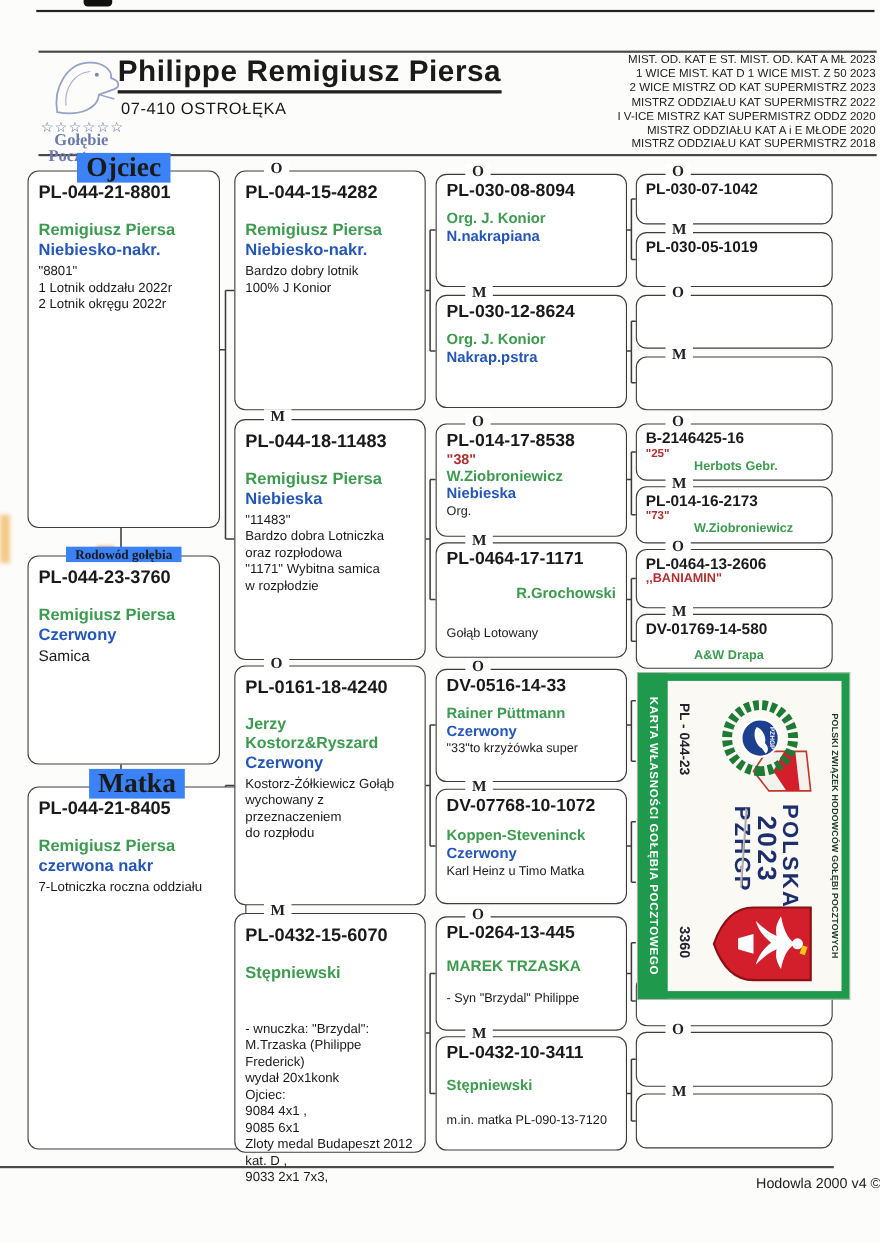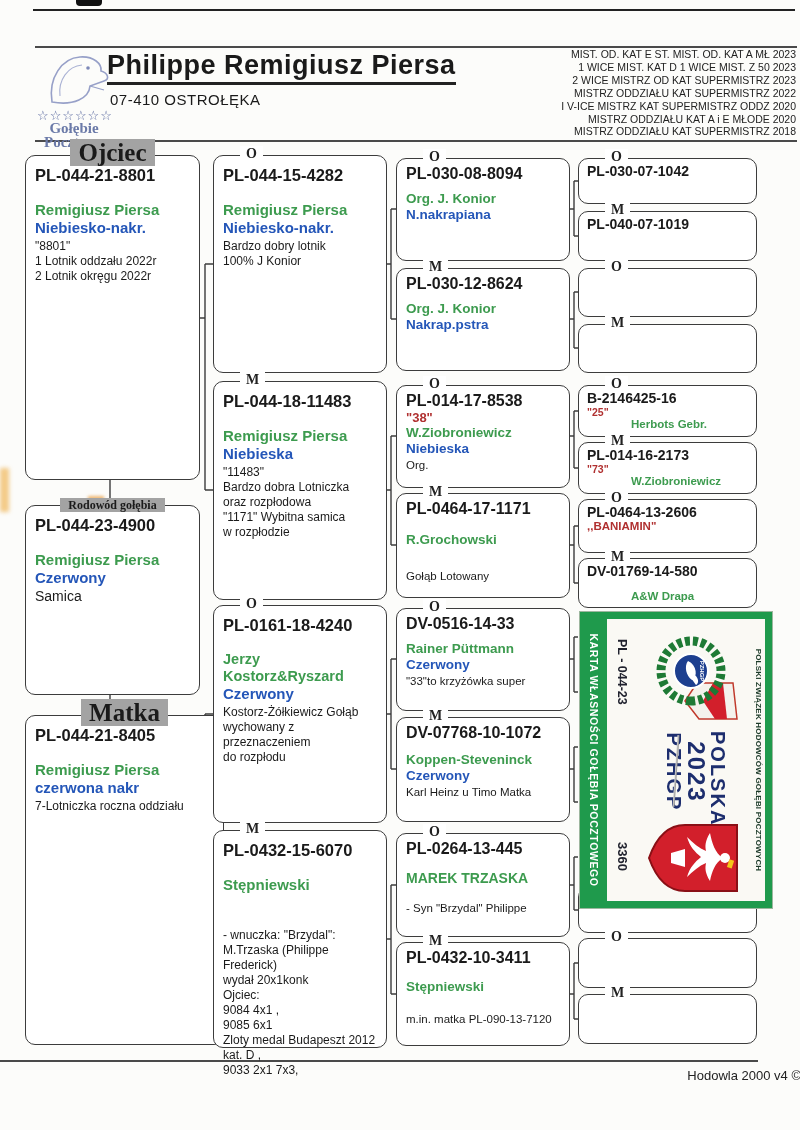--- a/index.html
+++ b/index.html
@@ -17,21 +17,21 @@
   .logo-word{color:#6b7aa8;font-family:"Liberation Serif",serif;font-weight:bold;font-size:15px;line-height:14px;text-align:center;}
   .title{font-size:27px;font-weight:bold;letter-spacing:.5px;border-bottom:3px solid #222;padding-bottom:1px;}
   .address{font-size:15px;letter-spacing:.5px;}
   .achv{font-size:10.5px;line-height:12.9px;text-align:right;color:#222;white-space:pre-line;}
   
   .pbox{position:absolute;border:1.4px solid #3c3c3c;border-radius:10px;background:#fff;
         box-sizing:border-box;padding:6px 9px 4px 9px;z-index:2;}
   .sex{position:absolute;top:-10px;left:26px;background:#fff;padding:0 6px;
        font-family:"Liberation Serif",serif;font-weight:bold;font-size:14px;color:#222;}
   .boxlabel{position:absolute;top:-17px;left:0;right:0;text-align:center;z-index:3;}
-  .boxlabel span{background:#a3a3a3;padding:0 8px;font-family:"Liberation Serif",serif;font-weight:bold;}
+  .boxlabel span{background:#3b82f6;padding:0 8px;font-family:"Liberation Serif",serif;font-weight:bold;}
   .lab-big span{font-size:25px;}
   .lab-mid{top:-11px;}
   .lab-mid span{font-size:12px;}
   .ring{font-weight:bold;font-size:16.5px;margin-top:4px;}
   .ring4{font-weight:bold;font-size:14px;margin-top:1px;}
   .owner{color:#3d9b4f;font-weight:bold;font-size:15px;margin-top:16px;line-height:18px;}
   .colorline{color:#2456b8;font-weight:bold;font-size:15px;line-height:18px;}
   .notes{font-size:12px;line-height:15px;white-space:pre-line;margin-top:2px;}
   .nick{color:#b03030;font-weight:bold;font-size:13px;line-height:15px;}
   .t .ring{font-size:16px;margin-top:0;}
@@ -115,21 +115,21 @@
   <div class="ring">PL-044-21-8801</div>
   <div class="owner">Remigiusz Piersa</div>
   <div class="colorline">Niebiesko-nakr.</div>
   <div class="notes">"8801"
 1 Lotnik oddzału 2022r
 2 Lotnik okręgu 2022r</div>
 </div>
 
 <div class="pbox" style="left:25px;top:505px;width:175px;height:190px;">
   <div class="boxlabel lab-mid"><span>Rodowód gołębia</span></div>
-  <div class="ring">PL-044-23-4900</div>
+  <div class="ring">PL-044-23-3760</div>
   <div class="owner">Remigiusz Piersa</div>
   <div class="colorline">Czerwony</div>
   <div class="notes" style="font-size:14px;">Samica</div>
 </div>
 
 <div class="pbox" style="left:25px;top:715px;width:199px;height:330px;">
   <div class="boxlabel lab-big"><span>Matka</span></div>
   <div class="ring">PL-044-21-8405</div>
   <div class="owner">Remigiusz Piersa</div>
   <div class="colorline">czerwona nakr</div>
@@ -201,21 +201,21 @@
   <div class="ring">PL-014-17-8538</div>
   <div class="nick">"38"</div>
   <div class="owner" style="margin-top:0;">W.Ziobroniewicz</div>
   <div class="colorline">Niebieska</div>
   <div class="notes">Org.</div>
 </div>
 
 <div class="pbox t" style="left:396px;top:493px;width:174px;height:105px;">
   <span class="sex">M</span>
   <div class="ring">PL-0464-17-1171</div>
-  <div class="owner" style="margin-top:14px;">R.Grochowski</div>
+  <div class="owner" style="margin-top:14px;text-align:right;">R.Grochowski</div>
   <div class="notes" style="margin-top:22px;">Gołąb Lotowany</div>
 </div>
 
 <div class="pbox t" style="left:396px;top:608px;width:174px;height:103px;">
   <span class="sex">O</span>
   <div class="ring">DV-0516-14-33</div>
   <div class="owner">Rainer Püttmann</div>
   <div class="colorline">Czerwony</div>
   <div class="notes">"33"to krzyżówka super</div>
 </div>
@@ -241,21 +241,21 @@
   <div class="owner" style="margin-top:12px;">Stępniewski</div>
   <div class="notes" style="margin-top:18px;">m.in. matka PL-090-13-7120</div>
 </div>
 
 <div class="pbox s" style="left:578px;top:158px;width:179px;height:46px;">
   <span class="sex">O</span>
   <div class="ring4">PL-030-07-1042</div>
 </div>
 <div class="pbox s" style="left:578px;top:211px;width:179px;height:50px;">
   <span class="sex">M</span>
-  <div class="ring4">PL-040-07-1019</div>
+  <div class="ring4">PL-030-05-1019</div>
 </div>
 <div class="pbox s" style="left:578px;top:268px;width:179px;height:49px;">
   <span class="sex">O</span>
 </div>
 <div class="pbox s" style="left:578px;top:324px;width:179px;height:49px;">
   <span class="sex">M</span>
 </div>
 <div class="pbox s" style="left:578px;top:385px;width:179px;height:52px;">
   <span class="sex">O</span>
   <div class="ring4">B-2146425-16</div>

